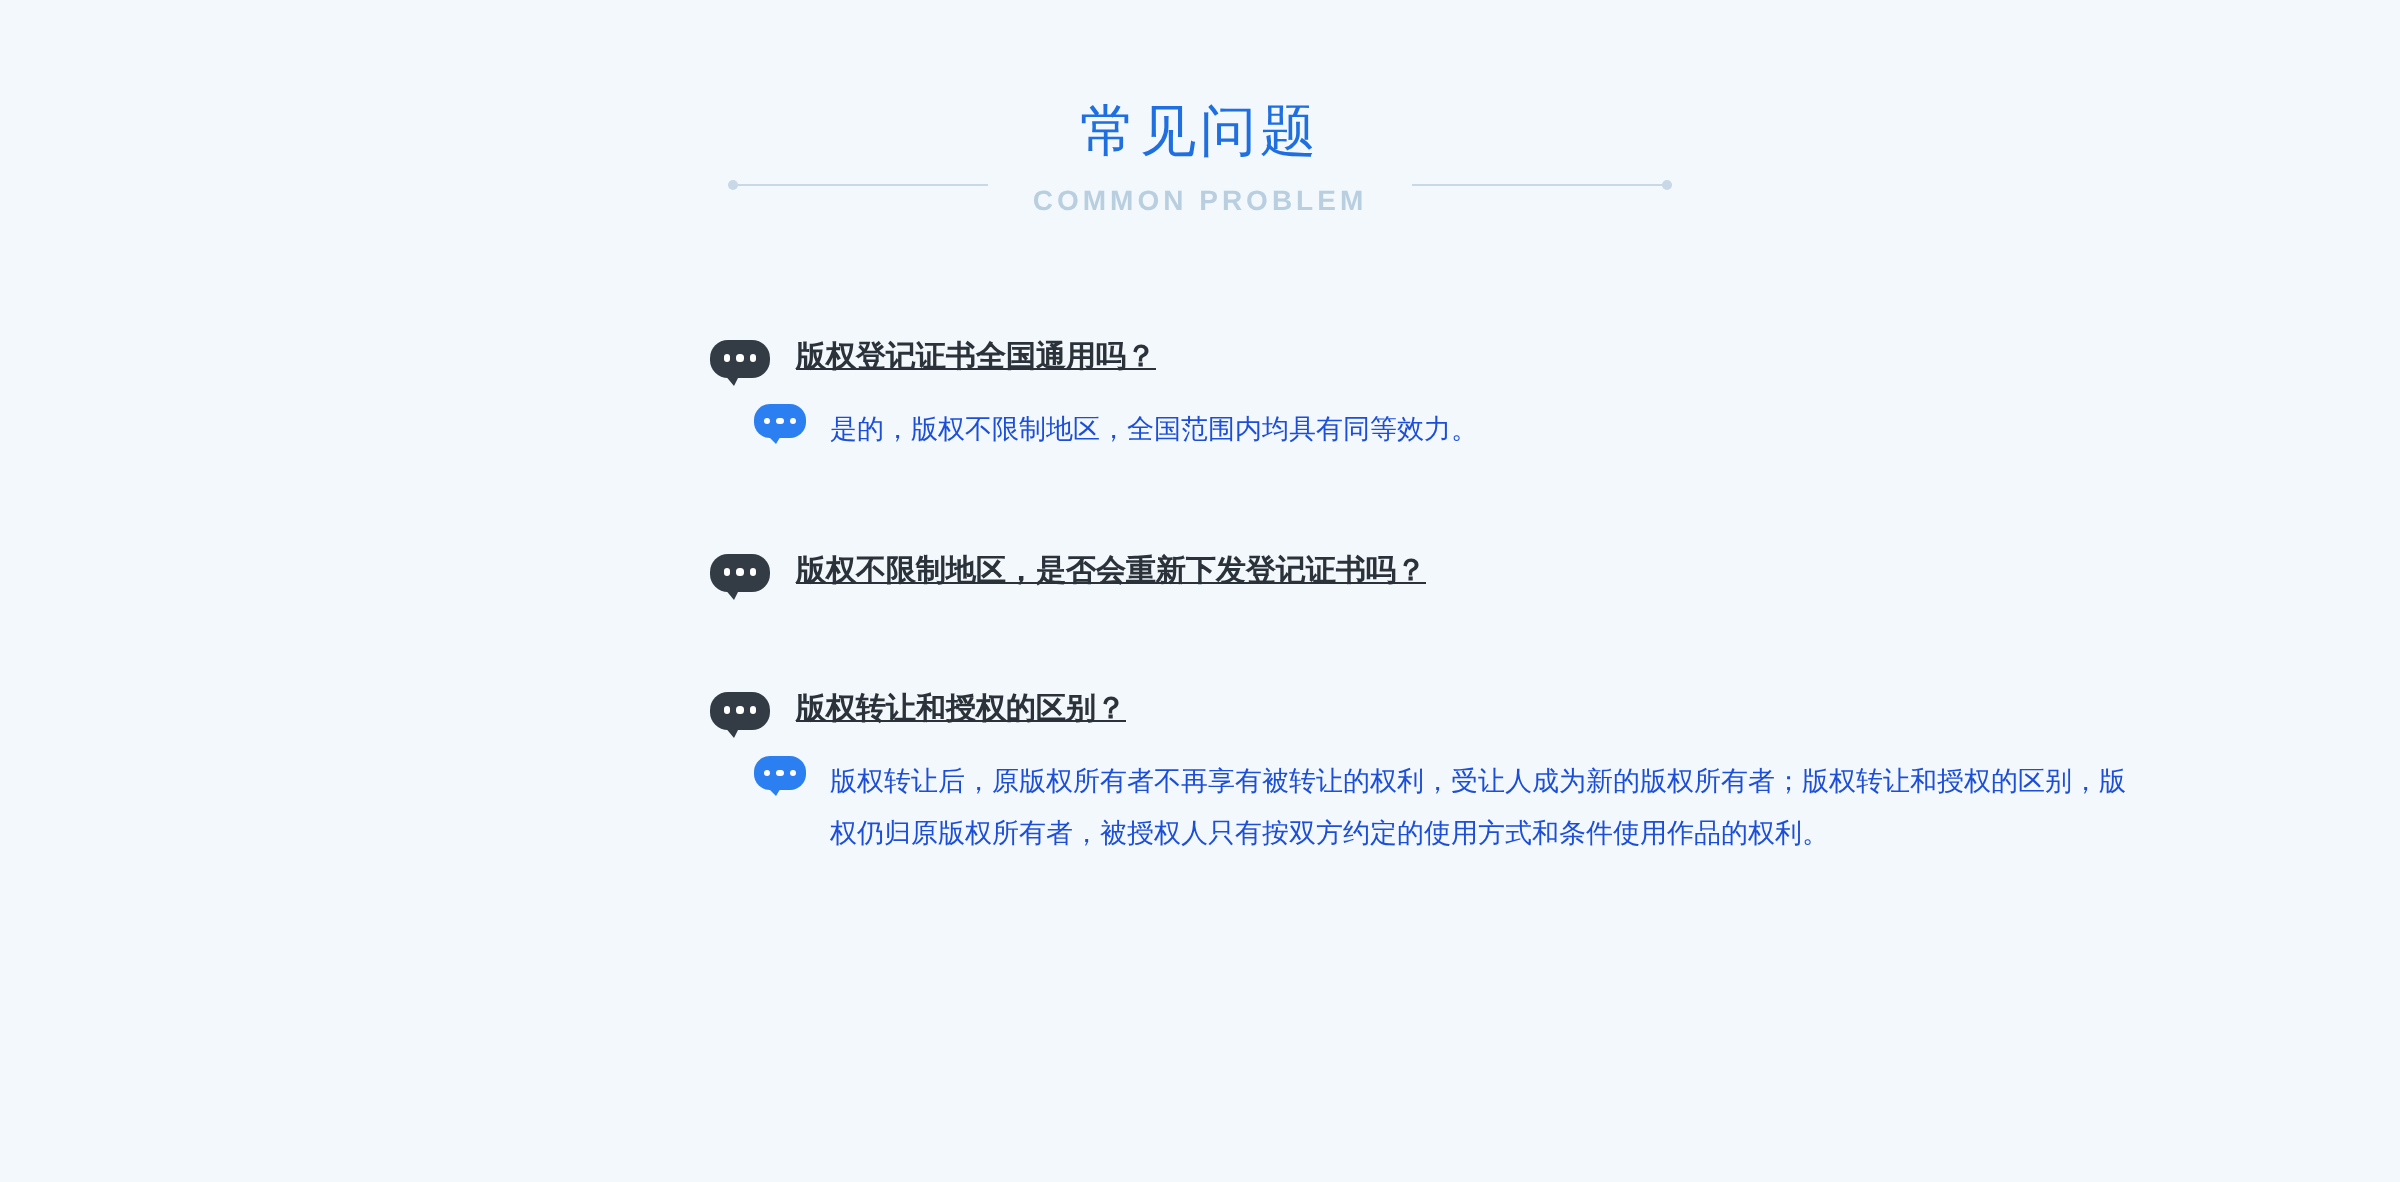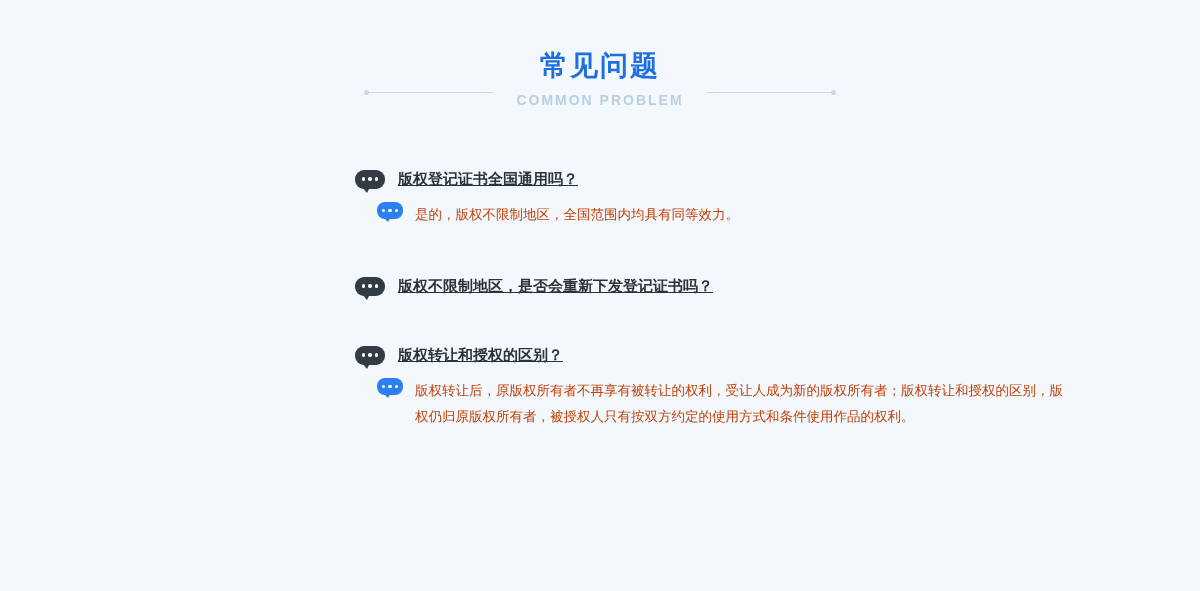--- a/index.html
+++ b/index.html
@@ -20,21 +20,21 @@
     box-sizing: border-box;
   }
 
   
   .header {
     padding-top: 48px;
     text-align: center;
   }
   .header .title {
     font-size: 28px;
-    font-weight: bold;
+    font-weight: normal;
     color: #1f6fe0;
     letter-spacing: 2px;
     line-height: 36px;
   }
   .subtitle-row {
     display: flex;
     justify-content: center;
     margin-top: 8px;
   }
   .sub-line {
@@ -140,21 +140,21 @@
     margin-left: 13px;
     font-size: 15px;
     font-weight: bold;
     color: #2c323a;
     line-height: 22px;
     text-decoration: underline;
   }
   .a-text {
     margin-left: 12px;
     font-size: 13.5px;
-    color: #c2410c;
+    color: #1d4ed8;
     line-height: 26px;
     max-width: 660px;
   }
 </style>
 </head>
 <body>
 
 <div class="page">
 
   <div class="header">

